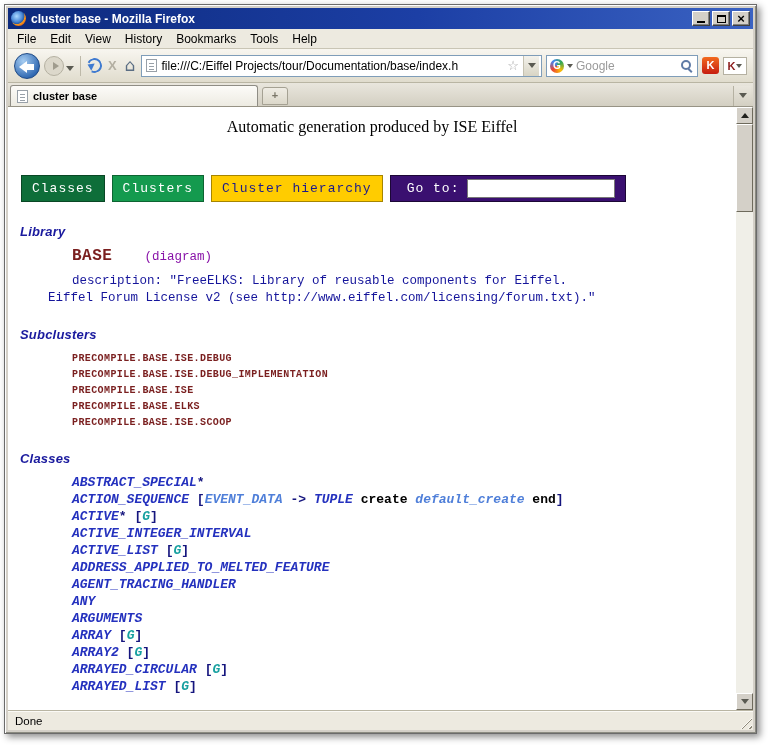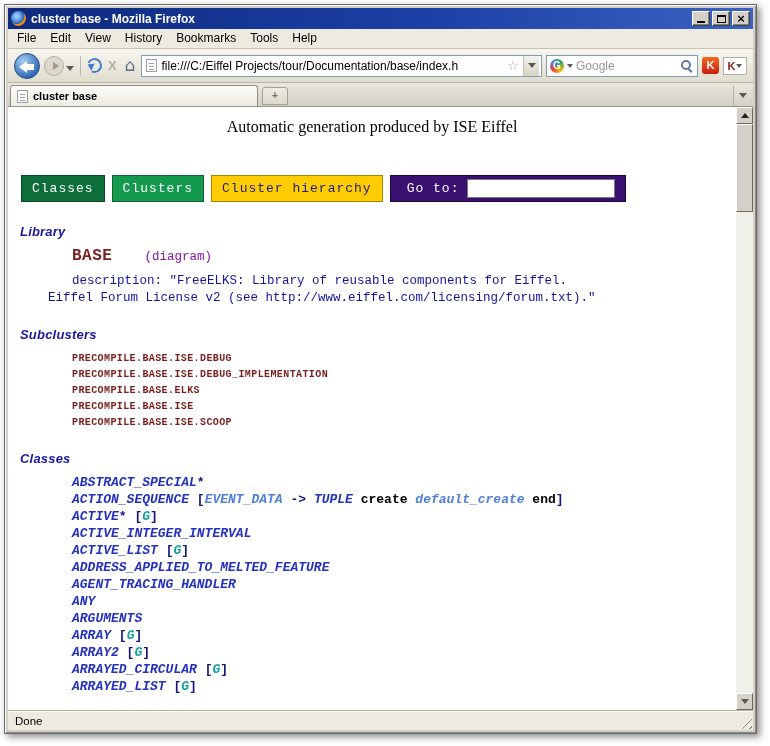--- a/index.html
+++ b/index.html
@@ -18,21 +18,21 @@
     background:radial-gradient(circle at 38% 35%,#aed9ff 0%,#4d8bd8 40%,#2a5faa 55%,#f59a1e 60%,#e2570e 82%,#a83a05 100%);}
   .title-text{color:#fff;font-weight:bold;font-size:12px;margin-left:5px;flex:1;white-space:nowrap;overflow:hidden;}
   .tb-buttons{display:flex;gap:2px;}
   .tb-btn{width:18px;height:15px;background:#D4D0C8;border:1px solid;border-color:#fff #404040 #404040 #fff;
     box-shadow:inset -1px -1px 0 #808080;display:flex;align-items:center;justify-content:center;cursor:default;}
   .glyph-min{width:8px;height:2px;background:#000;margin-top:7px;}
   .glyph-max{width:9px;height:8px;border:1px solid #000;border-top-width:2px;}
   .glyph-close{font:bold 13px/13px "Liberation Sans",sans-serif;color:#000;}
 
   
-  .menubar{height:20px;flex:0 0 20px;background:#EDEAE0;display:flex;
+  .menubar{height:20px;flex:0 0 20px;background:#EDEAE0;display:flex;align-items:center;
     border-bottom:1px solid #c9c5b5;padding-left:2px;}
   .menu-item{font-size:12px;color:#000;padding:2px 7px;cursor:default;}
 
   
   .navbar{height:34px;flex:0 0 34px;background:linear-gradient(#f8f6f0,#e0dccd);
     border-bottom:1px solid #b9b5a3;display:flex;align-items:center;padding:0 6px;gap:4px;}
   .nav-back{width:26px;height:26px;border-radius:50%;flex:0 0 26px;position:relative;
     background:radial-gradient(circle at 35% 30%,#a6cdf2,#2e67b1 75%);border:1px solid #1f4a86;}
   .nav-back::before{content:"";position:absolute;left:4px;top:7px;border:6px solid transparent;border-right:8px solid #fff;border-left:none;}
   .nav-back::after{content:"";position:absolute;left:12px;top:10px;width:7px;height:6px;background:#fff;}
@@ -229,22 +229,22 @@
         <span class="diagram">(diagram)</span>
       </div>
 
       <div class="desc l1">description: "FreeELKS: Library of reusable components for Eiffel.</div>
       <div class="desc l2">Eiffel Forum License v2 (see http://www.eiffel.com/licensing/forum.txt)."</div>
 
       <div class="h">Subclusters</div>
       <div class="sub-list">
           <div class="subcluster-item">PRECOMPILE.BASE.ISE.DEBUG</div>
           <div class="subcluster-item">PRECOMPILE.BASE.ISE.DEBUG_IMPLEMENTATION</div>
+          <div class="subcluster-item">PRECOMPILE.BASE.ISE</div>
           <div class="subcluster-item">PRECOMPILE.BASE.ELKS</div>
-          <div class="subcluster-item">PRECOMPILE.BASE.ISE</div>
           <div class="subcluster-item">PRECOMPILE.BASE.ISE.SCOOP</div>
         </div>
 
       <div class="h">Classes</div>
       <div class="class-list">
           <div class="class-item"><span class="seg-cls">ABSTRACT_SPECIAL</span><span class="seg-pun">*</span></div>
           <div class="class-item"><span class="seg-cls">ACTION_SEQUENCE</span><span class="seg-pun"> [</span><span class="seg-gen">EVENT_DATA</span><span class="seg-pun"> -&gt; </span><span class="seg-cls">TUPLE</span><span class="seg-pun"> </span><span class="seg-kw">create</span><span class="seg-pun"> </span><span class="seg-gen">default_create</span><span class="seg-pun"> </span><span class="seg-kw">end</span><span class="seg-pun">]</span></div>
           <div class="class-item"><span class="seg-cls">ACTIVE</span><span class="seg-pun">* [</span><span class="seg-gname">G</span><span class="seg-pun">]</span></div>
           <div class="class-item"><span class="seg-cls">ACTIVE_INTEGER_INTERVAL</span></div>
           <div class="class-item"><span class="seg-cls">ACTIVE_LIST</span><span class="seg-pun"> [</span><span class="seg-gname">G</span><span class="seg-pun">]</span></div>

